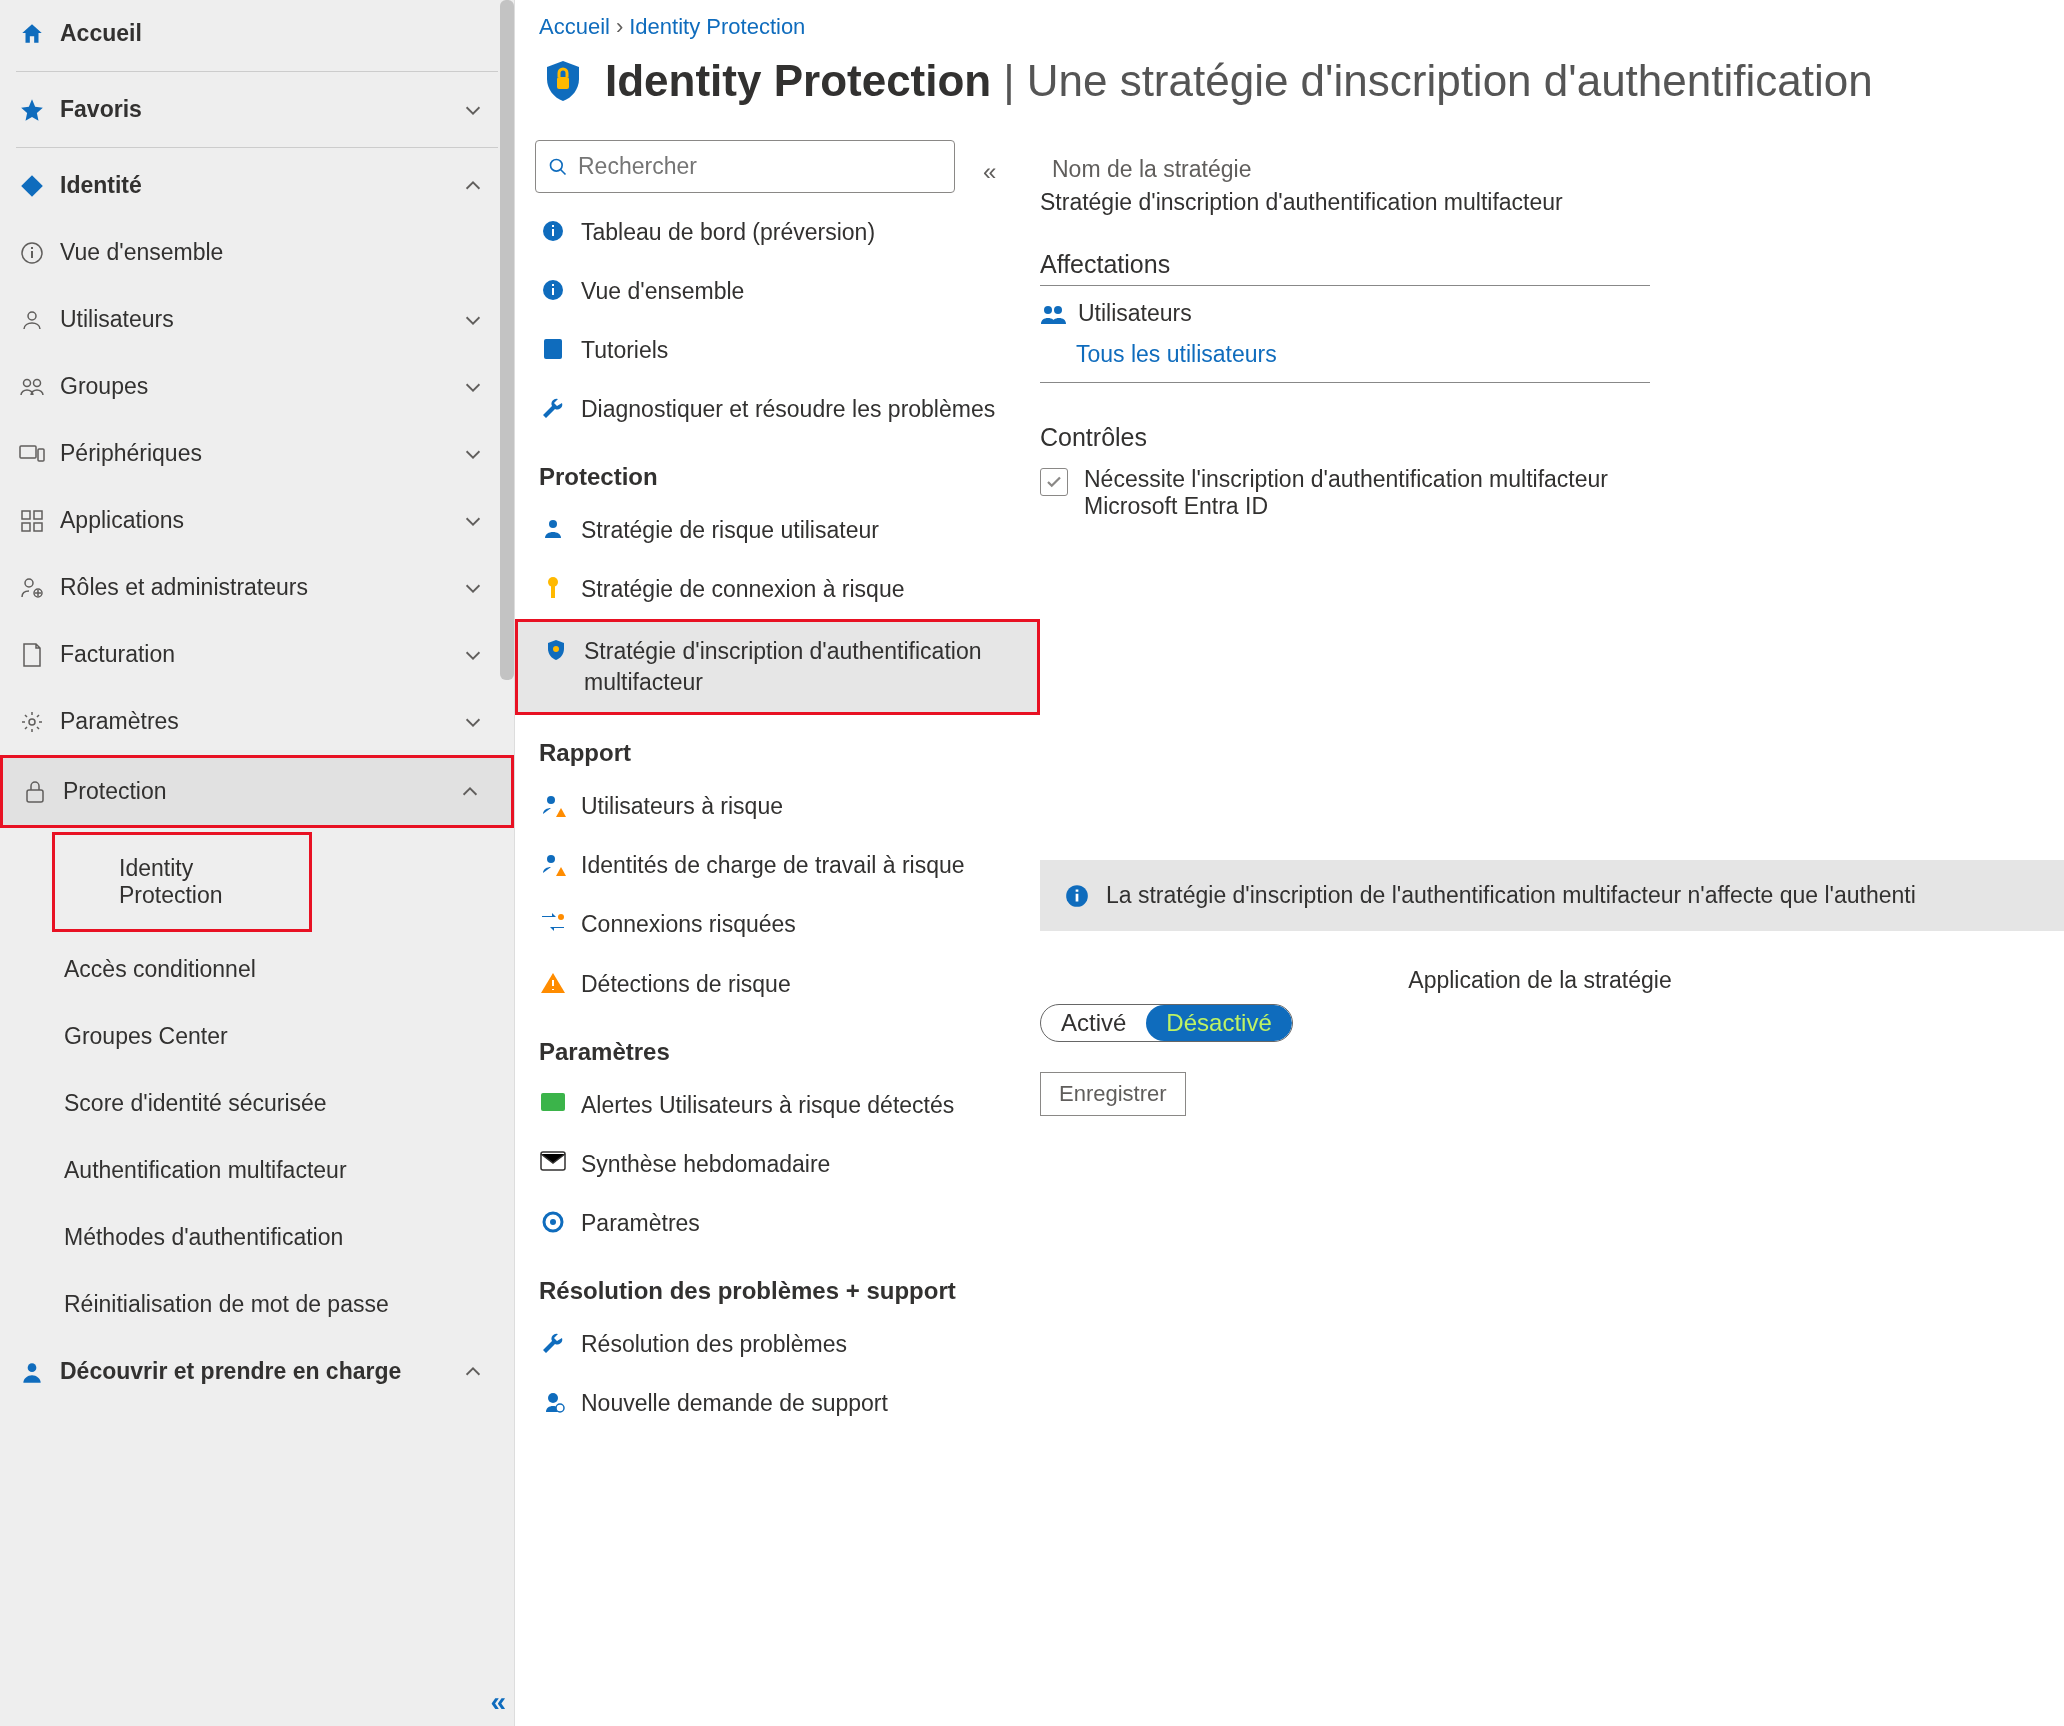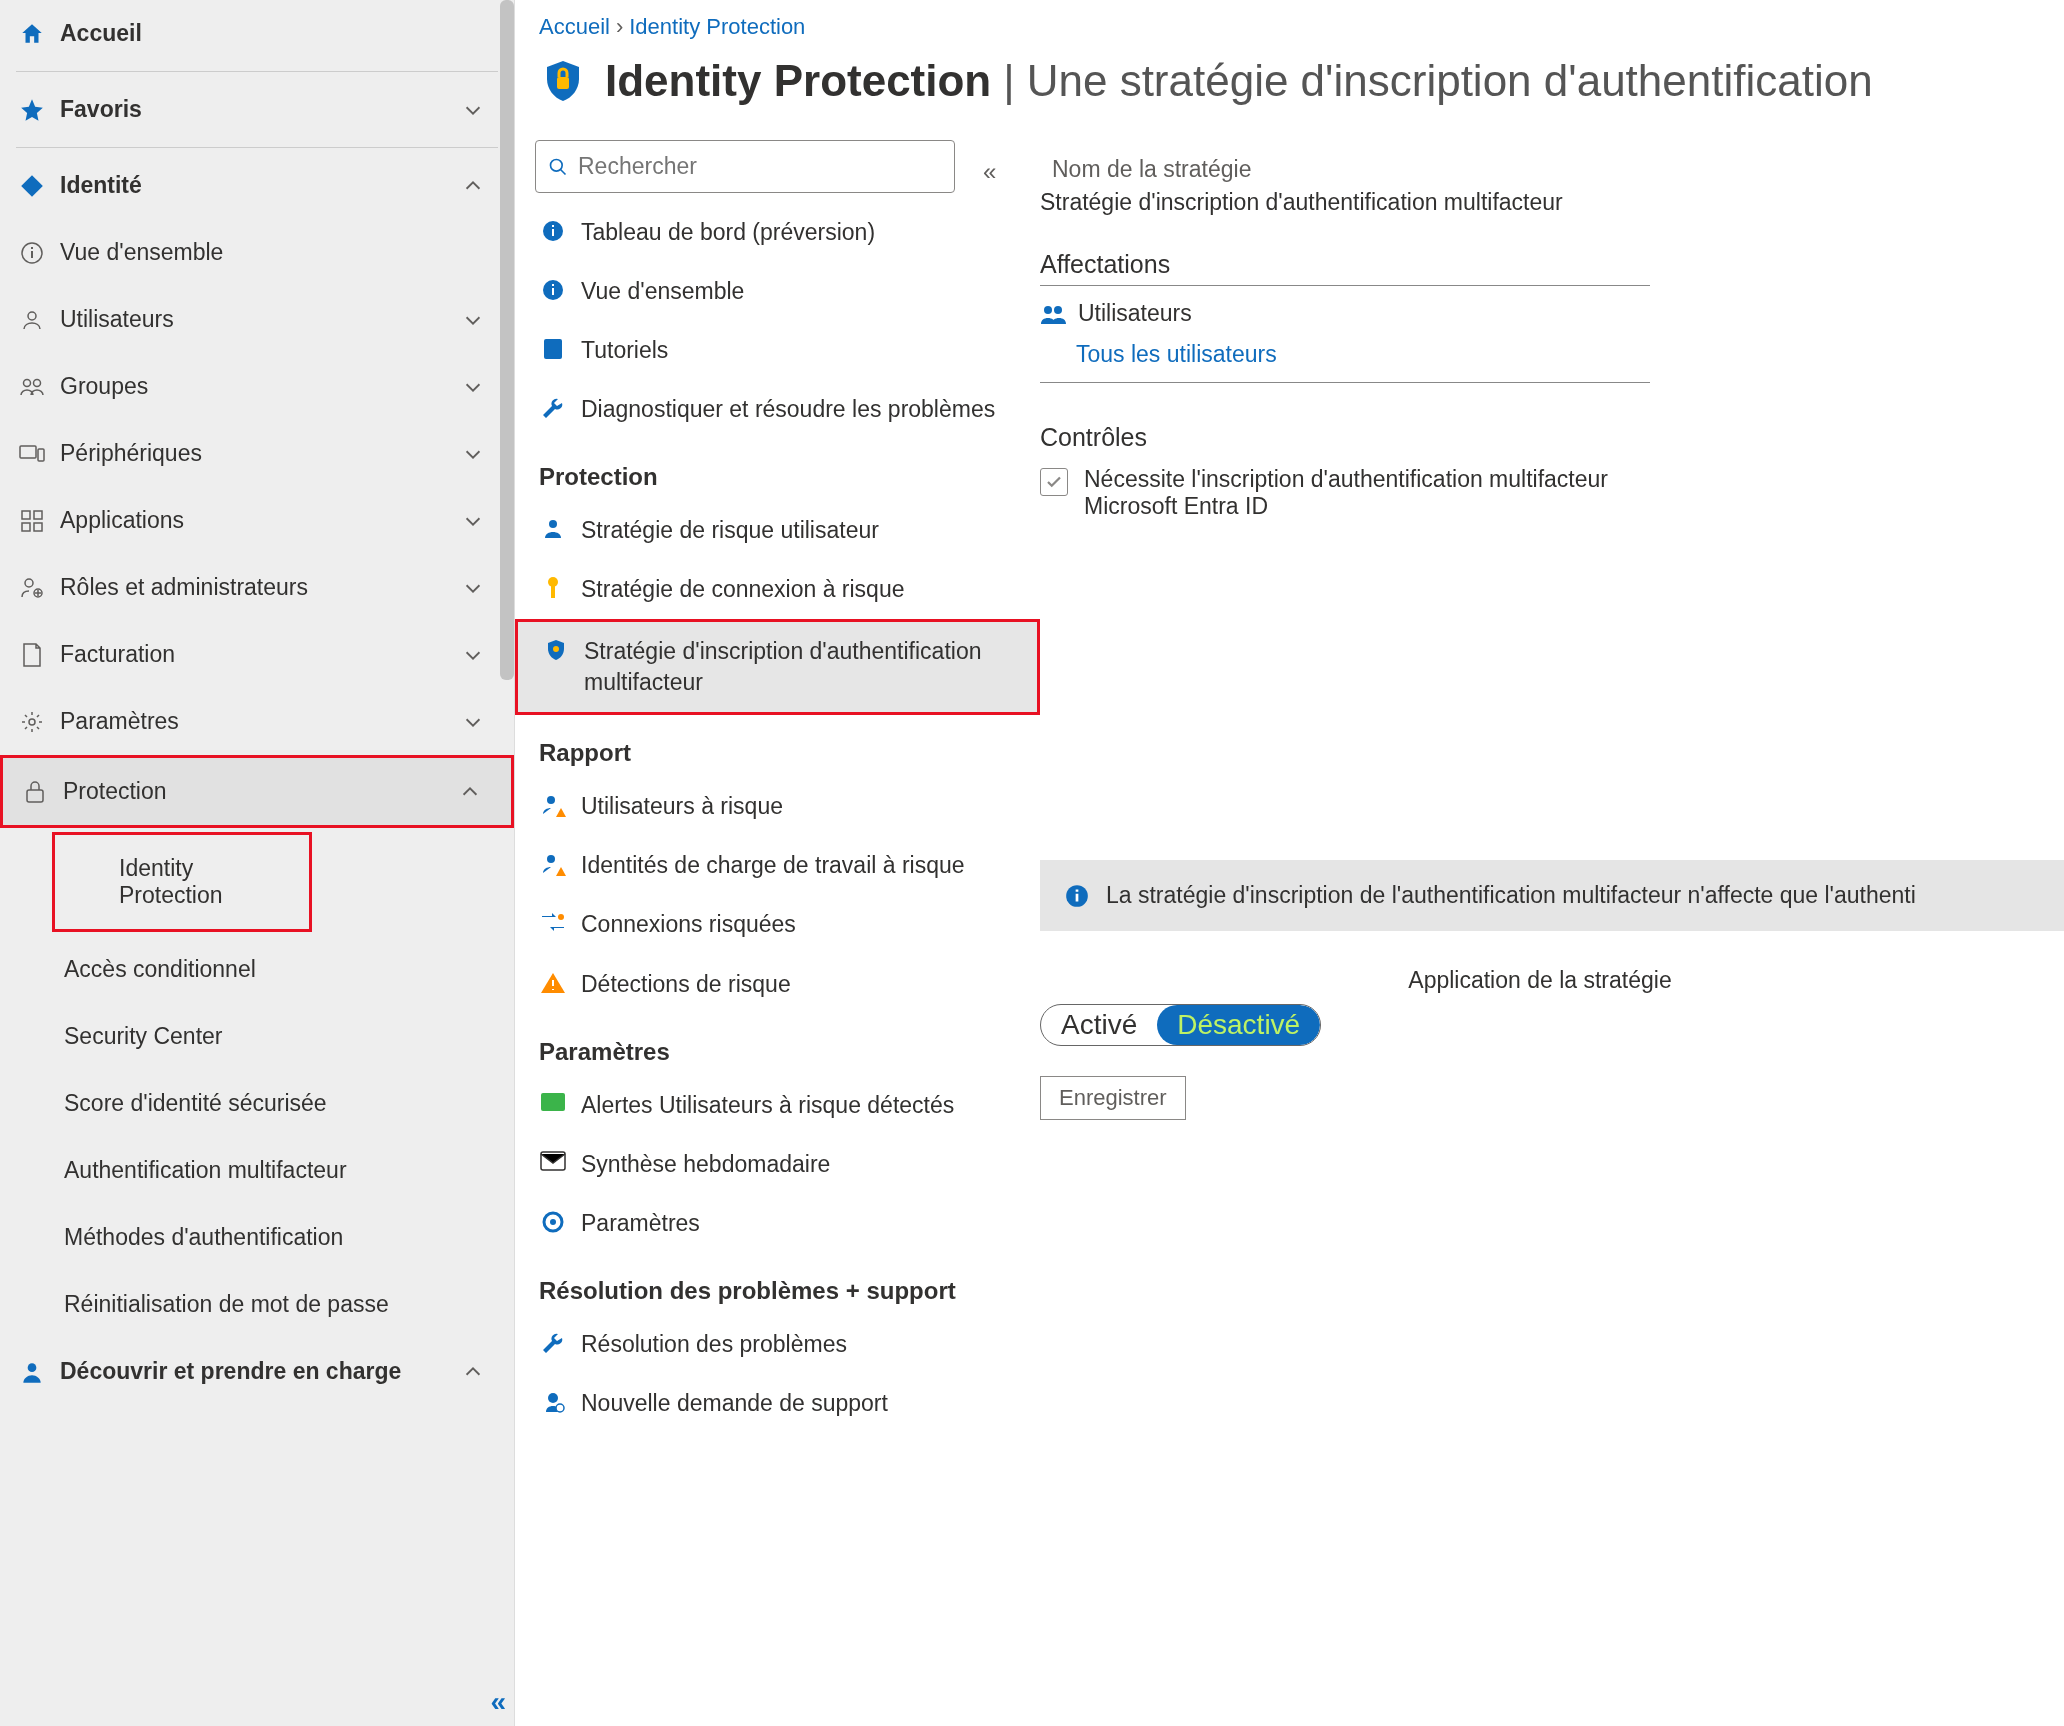--- a/index.html
+++ b/index.html
@@ -122,21 +122,21 @@
     flex-shrink:0; margin-top:2px;
   }
   .infobar {
     background:#e5e5e5; padding:22px 24px; display:flex; gap:16px;
     align-items:center; margin-top:340px; color:#323130;
   }
   .pill-group {
     display:inline-flex; border:1px solid #666; border-radius:999px;
     overflow:hidden; margin-top:10px;
   }
-  .pill { padding:4px 20px; cursor:pointer; font-size:28px; }
+  .pill { padding:4px 20px; cursor:pointer; font-size:24px; }
   .pill.active { background:#0f6cbd; color:#bef264; border-radius:999px; }
   .save-btn {
     margin-top:30px; border:1px solid #8a8886; background:#fff;
     padding:8px 18px; font-size:22px; color:#605e5c; cursor:pointer;
   }
   
   svg { display:block; }
 </style>
 </head>
 <body>
@@ -317,21 +317,21 @@
       </span>
   </div>
 
   <div class="sb-item sb-sub redbox" style="margin:4px 0 4px 52px; width:260px;">
     <span>Identity Protection</span>
   </div>
   <div class="sb-item sb-sub">
     <span>Accès conditionnel</span>
   </div>
   <div class="sb-item sb-sub">
-    <span>Security Center</span>
+    <span>Groupes Center</span>
   </div>
   <div class="sb-item sb-sub">
     <span>Score d'identité sécurisée</span>
   </div>
   <div class="sb-item sb-sub">
     <span>Authentification multifacteur</span>
   </div>
   <div class="sb-item sb-sub">
     <span>Méthodes d'authentification</span>
   </div>

